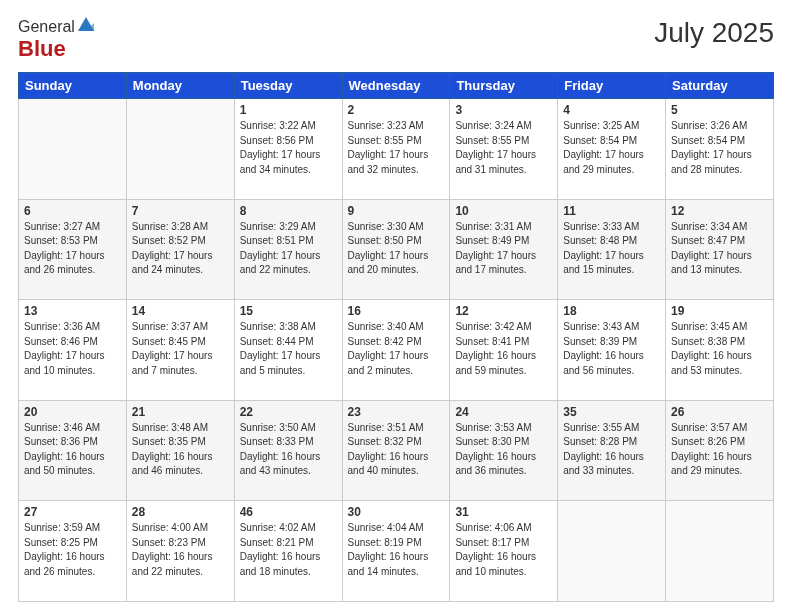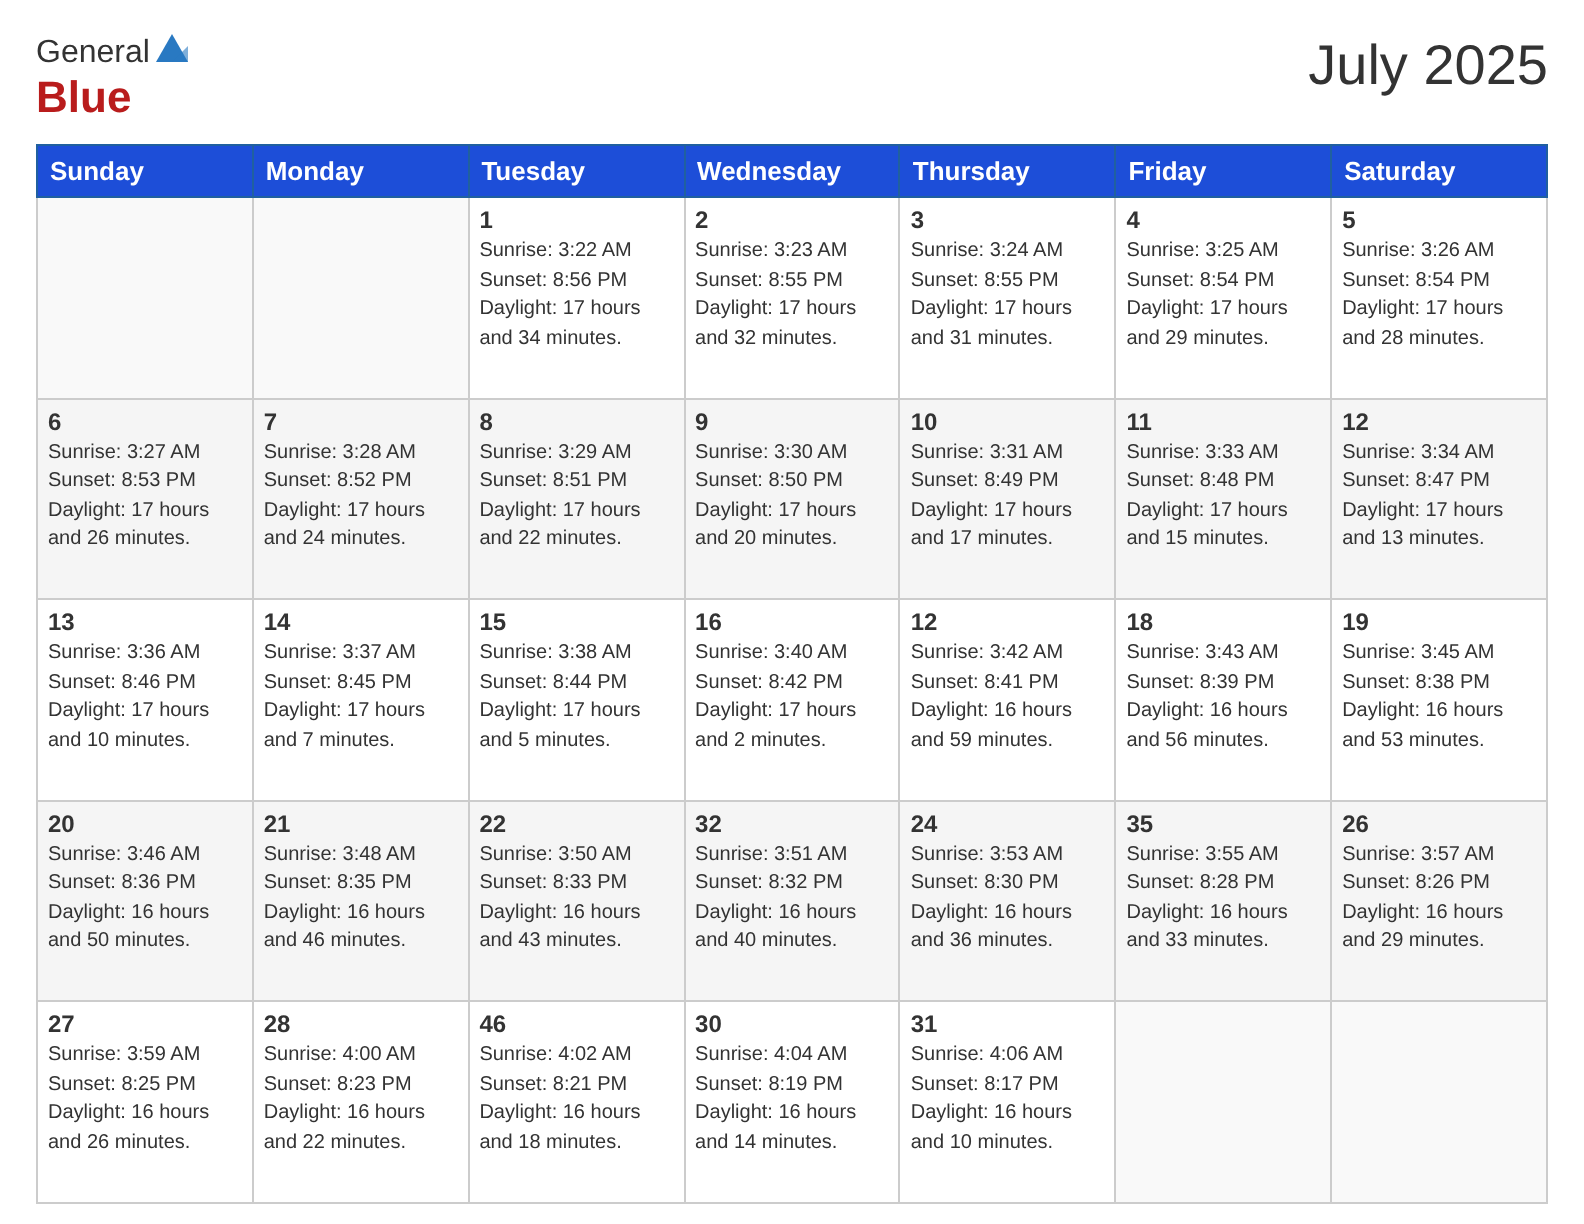--- a/index.html
+++ b/index.html
@@ -216,21 +216,21 @@
           </td>
           <td>
             <span class="day-number">21</span>
             <div class="day-info">Sunrise: 3:48 AM<br>Sunset: 8:35 PM<br>Daylight: 16 hours and 46 minutes.</div>
           </td>
           <td>
             <span class="day-number">22</span>
             <div class="day-info">Sunrise: 3:50 AM<br>Sunset: 8:33 PM<br>Daylight: 16 hours and 43 minutes.</div>
           </td>
           <td>
-            <span class="day-number">32</span>
+            <span class="day-number">23</span>
             <div class="day-info">Sunrise: 3:51 AM<br>Sunset: 8:32 PM<br>Daylight: 16 hours and 40 minutes.</div>
           </td>
           <td>
             <span class="day-number">24</span>
             <div class="day-info">Sunrise: 3:53 AM<br>Sunset: 8:30 PM<br>Daylight: 16 hours and 36 minutes.</div>
           </td>
           <td>
             <span class="day-number">35</span>
             <div class="day-info">Sunrise: 3:55 AM<br>Sunset: 8:28 PM<br>Daylight: 16 hours and 33 minutes.</div>
           </td>

